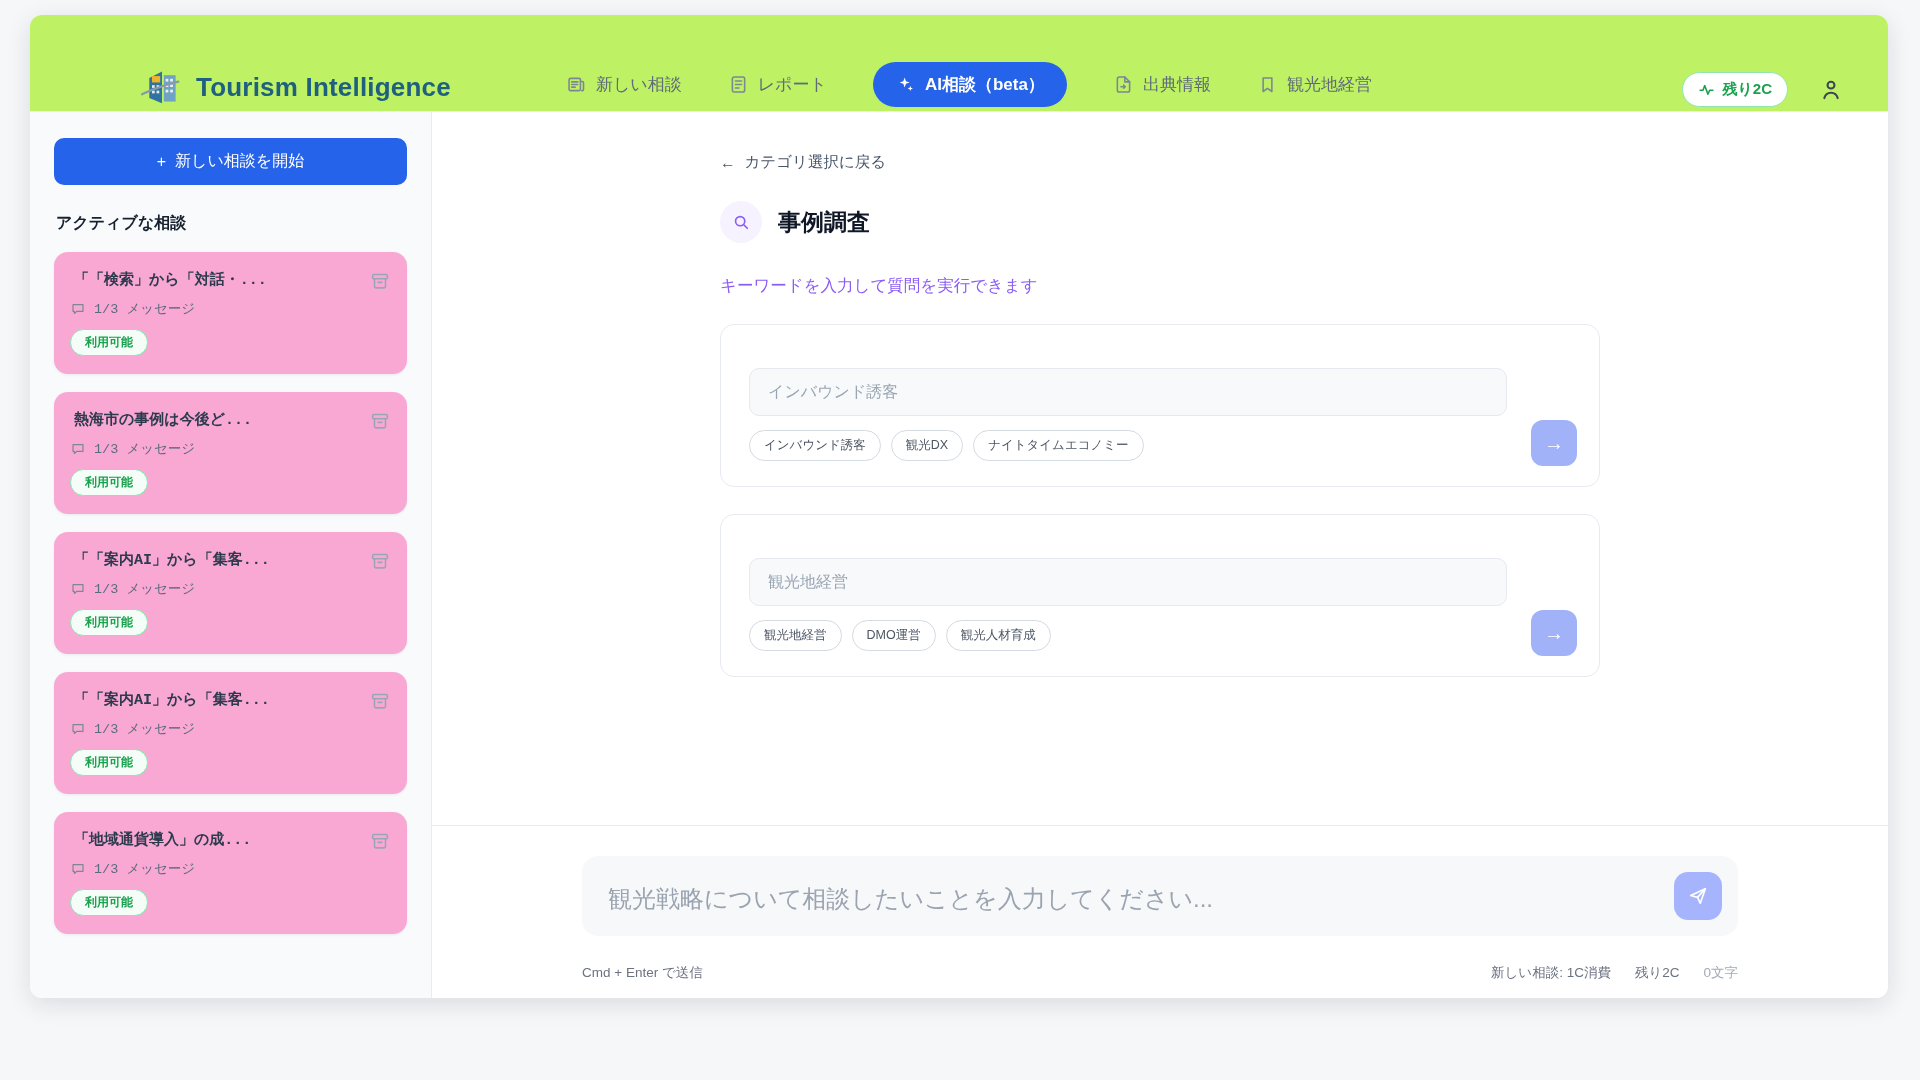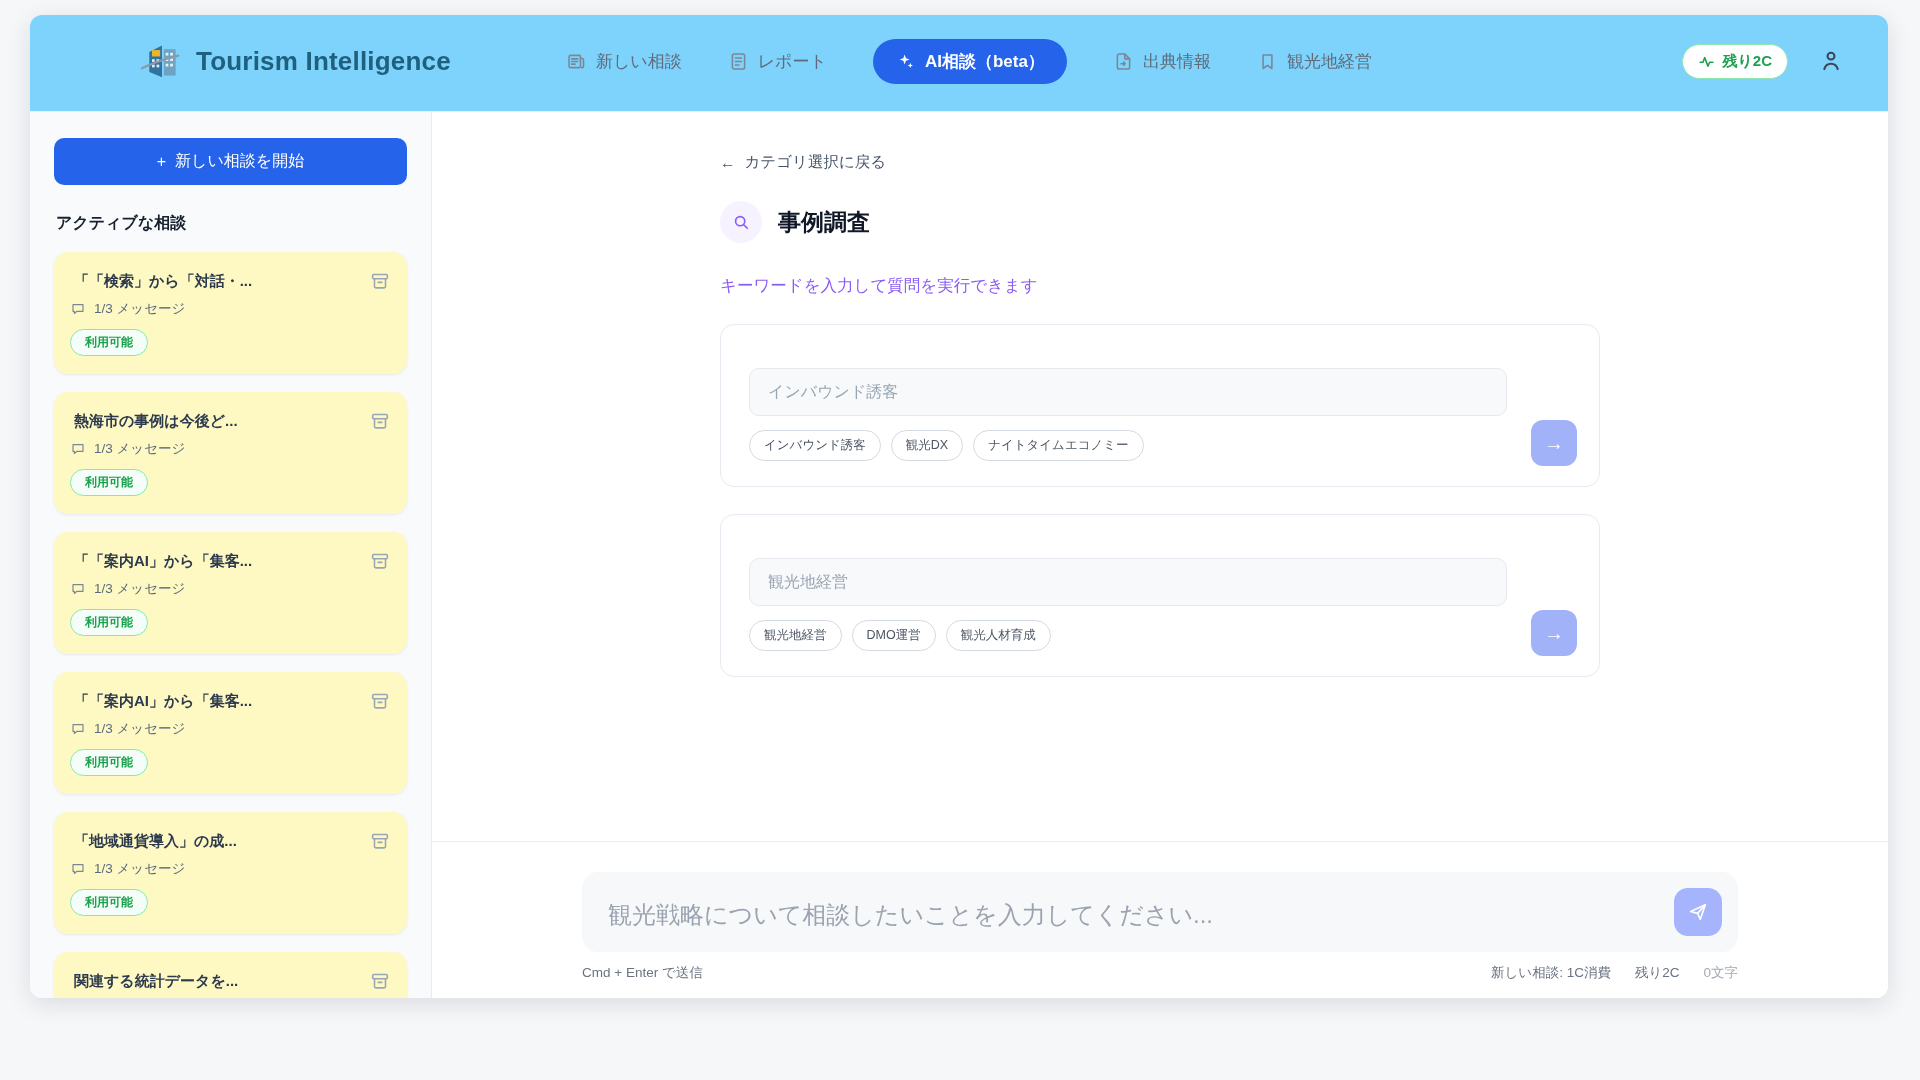--- a/index.html
+++ b/index.html
@@ -1,39 +1,39 @@
 <!DOCTYPE html>
 <html><head>
 <meta charset="utf-8">
 <style>
   * { margin:0; padding:0; box-sizing:border-box; }
   html,body { width:1920px; height:1080px; background:#f6f7f9; font-family:"Liberation Sans","DejaVu Sans",sans-serif; overflow:hidden; }
   .app { position:absolute; left:30px; top:15px; width:1858px; height:983px; background:#fff; border-radius:12px; box-shadow:0 6px 24px rgba(15,23,42,.12); overflow:hidden; display:flex; flex-direction:column; }
 
   
-  header { height:97px; flex:0 0 97px; display:flex; align-items:center; padding:0 44px 4px 110px; border-bottom:1px solid #edf0f3; background:#7dd3fc; }
+  header { height:97px; flex:0 0 97px; display:flex; align-items:flex-end; padding:0 44px 4px 110px; border-bottom:1px solid #edf0f3; background:#bef264; }
   .brand { display:flex; align-items:center; gap:12px; cursor:pointer; }
   .brand-text { font-size:26px; font-weight:bold; color:#20607f; letter-spacing:.2px; }
   nav { display:flex; align-items:center; gap:46px; margin-left:115px; }
   .nav-item { display:flex; align-items:center; gap:9px; color:#5f6b7a; font-size:17px; cursor:pointer; text-decoration:none; }
   .nav-item svg { width:21px; height:21px; stroke:#7c8796; }
   .nav-item.active { background:#2563eb; color:#fff; border-radius:999px; padding:11px 22px; font-weight:600; }
   .nav-item.active svg { stroke:#fff; }
   .header-right { margin-left:auto; display:flex; align-items:center; gap:30px; }
   .credits { display:flex; align-items:center; gap:7px; border:1.5px solid #8fe5ae; color:#1ca24f; border-radius:999px; padding:7px 15px; font-size:15px; font-weight:bold; background:#fff; cursor:pointer; }
   .credits svg { width:17px; height:17px; stroke:#1ca24f; }
   .user-btn { cursor:pointer; display:flex; }
   .user-btn svg { width:26px; height:26px; stroke:#3c4654; }
 
   
   .body { flex:1; display:flex; min-height:0; }
   aside { width:402px; flex:0 0 402px; background:#f8fafc; border-right:1px solid #e9edf1; padding:26px 24px; overflow:hidden; }
   .new-btn { width:100%; height:47px; background:#2563eb; border:none; color:#fff; font-size:16px; font-family:inherit; border-radius:10px; display:flex; align-items:center; justify-content:center; gap:9px; cursor:pointer; }
   .side-title { margin:28px 2px 18px; font-size:16px; font-weight:bold; color:#16202e; }
-  .conv { background:#fef9c3; border-radius:14px; padding:18px 16px; margin-bottom:18px; box-shadow:0 1px 3px rgba(16,24,40,.07); cursor:pointer; }
+  .conv { background:#f9a8d4; border-radius:14px; padding:18px 16px; margin-bottom:18px; box-shadow:0 1px 3px rgba(16,24,40,.07); cursor:pointer;font-family:Liberation Mono, monospace; }
   .conv-head { display:flex; align-items:flex-start; gap:10px; }
   .conv-title { flex:1; font-size:15px; font-weight:600; color:#2d3a4d; white-space:nowrap; overflow:hidden; padding-left:4px; line-height:1.45; }
   .arch { width:22px; height:22px; stroke:#9aa6b5; flex:0 0 22px; cursor:pointer; }
   .conv-msg { display:flex; align-items:center; gap:8px; margin-top:8px; color:#5b6b7e; font-size:13.5px; }
   .conv-msg svg { width:16px; height:16px; stroke:#7c8796; }
   .avail { display:inline-block; margin-top:11px; border:1.5px solid #86e8ac; background:#f5fdf8; color:#17a24b; font-size:12px; font-weight:bold; padding:4px 14px; border-radius:999px; }
 
   
   main { flex:1; display:flex; flex-direction:column; min-width:0; background:#fff; }
   .scroll { flex:1; overflow:hidden; padding-top:40px; }
@@ -53,21 +53,21 @@
   .go { position:absolute; right:22px; bottom:20px; width:46px; height:46px; border:none; border-radius:12px; background:#a2b2f8; color:#fff; font-size:20px; cursor:pointer; display:flex; align-items:center; justify-content:center; }
 
   
   .divider { height:1px; background:#e9ecf0; }
   .composer-area { padding:30px 0 16px; }
   .composer { position:relative; width:1156px; margin:0 auto; }
   .composer textarea { width:100%; height:80px; background:#f7f8fa; border:none; border-radius:16px; padding:27px 84px 20px 26px; font-size:24px; font-family:inherit; color:#334155; resize:none; outline:none; }
   .composer textarea::placeholder { color:#9aa3b0; }
   .send { position:absolute; right:16px; top:16px; width:48px; height:48px; border:none; border-radius:14px; background:#a5b4fc; cursor:pointer; display:flex; align-items:center; justify-content:center; }
   .send svg { width:22px; height:22px; stroke:#fff; }
-  .cfoot { width:1156px; margin:8px auto 0; display:flex; justify-content:space-between; align-items:center; font-size:13.5px; color:#6b7280; }
+  .cfoot { width:1156px; margin:24px auto 0; display:flex; justify-content:space-between; align-items:center; font-size:13.5px; color:#6b7280; }
   .cstats { display:flex; gap:24px; }
   .cstats .dim { color:#a2abb8; }
 </style>
 </head>
 <body>
 
 <div class="app">
 
   <header>
     <div class="brand">
@@ -240,31 +240,20 @@
         </div>
         <div class="conv-msg">
           <svg viewBox="0 0 24 24" fill="none" stroke-width="1.8" stroke-linejoin="round">
             <path d="M4.5 5.5h15v10h-9l-4 3.2V15.5h-2z"></path>
           </svg>
           <span>1/3 メッセージ</span>
         </div>
         <span class="avail">利用可能</span>
       </div>
 
-      <div class="conv">
-        <div class="conv-head">
-          <div class="conv-title">関連する統計データを...</div>
-          <svg class="arch" viewBox="0 0 24 24" fill="none" stroke-width="1.7" stroke-linecap="round" stroke-linejoin="round">
-            <rect x="4" y="5" width="16" height="4.5" rx="1"></rect>
-              <path d="M6 9.5V18a1.5 1.5 0 0 0 1.5 1.5h9A1.5 1.5 0 0 0 18 18V9.5"></path>
-              <path d="M10 13.5h4"></path>
-          </svg>
-        </div>
-
-      </div>
     </aside>
 
     <main>
       <div class="scroll">
         <div class="content">
           <a class="back">
             <span>←</span>
             <span>カテゴリ選択に戻る</span>
           </a>
 

